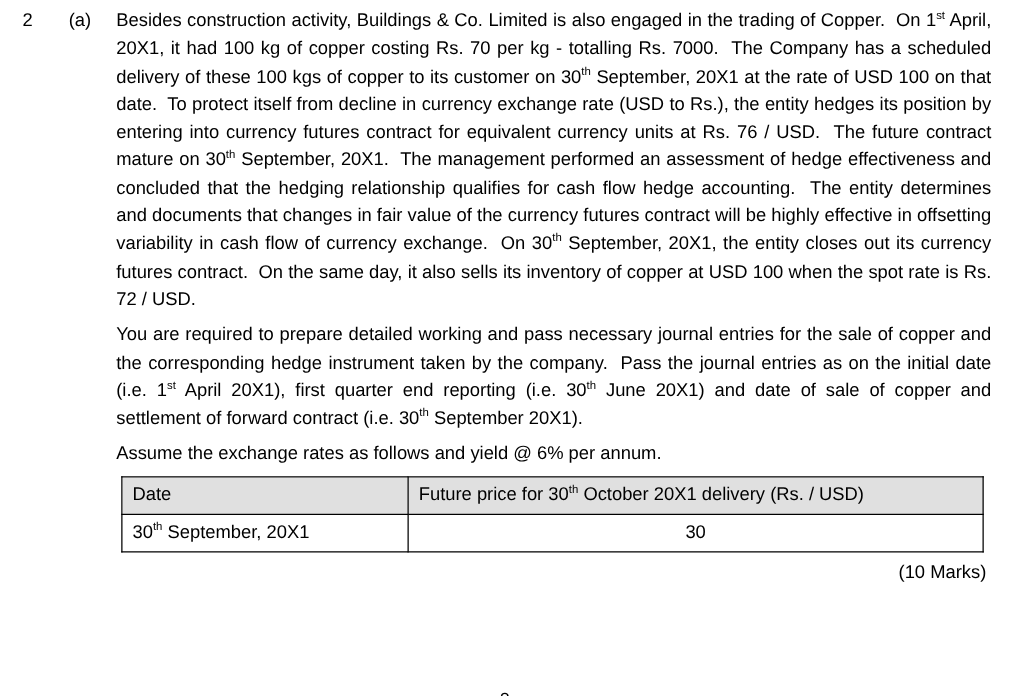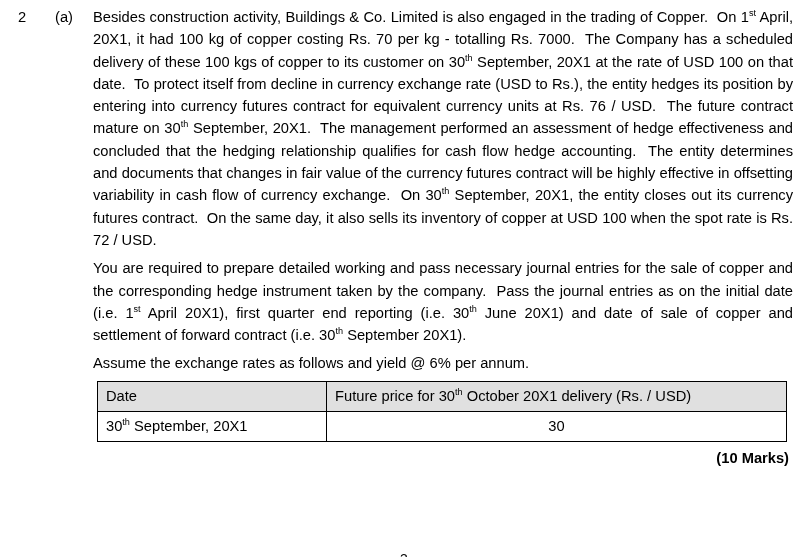--- a/index.html
+++ b/index.html
@@ -55,21 +55,21 @@
     background: #e0e0e0;
     text-align: left;
   }
   .col-date  { width: 212px; }
   .col-price { width: 443px; }
   td.price-cell { text-align: center; }
   .marks-line {
     margin-top: 2px;
     padding-right: 19px;
     text-align: right;
-    font-weight: bold;
+    font-weight: normal;
   }
   .page-number {
     position: absolute;
     top: 548px;
     left: 0;
     width: 100%;
     text-align: center;
     font-size: 14px;
   }
 </style>

